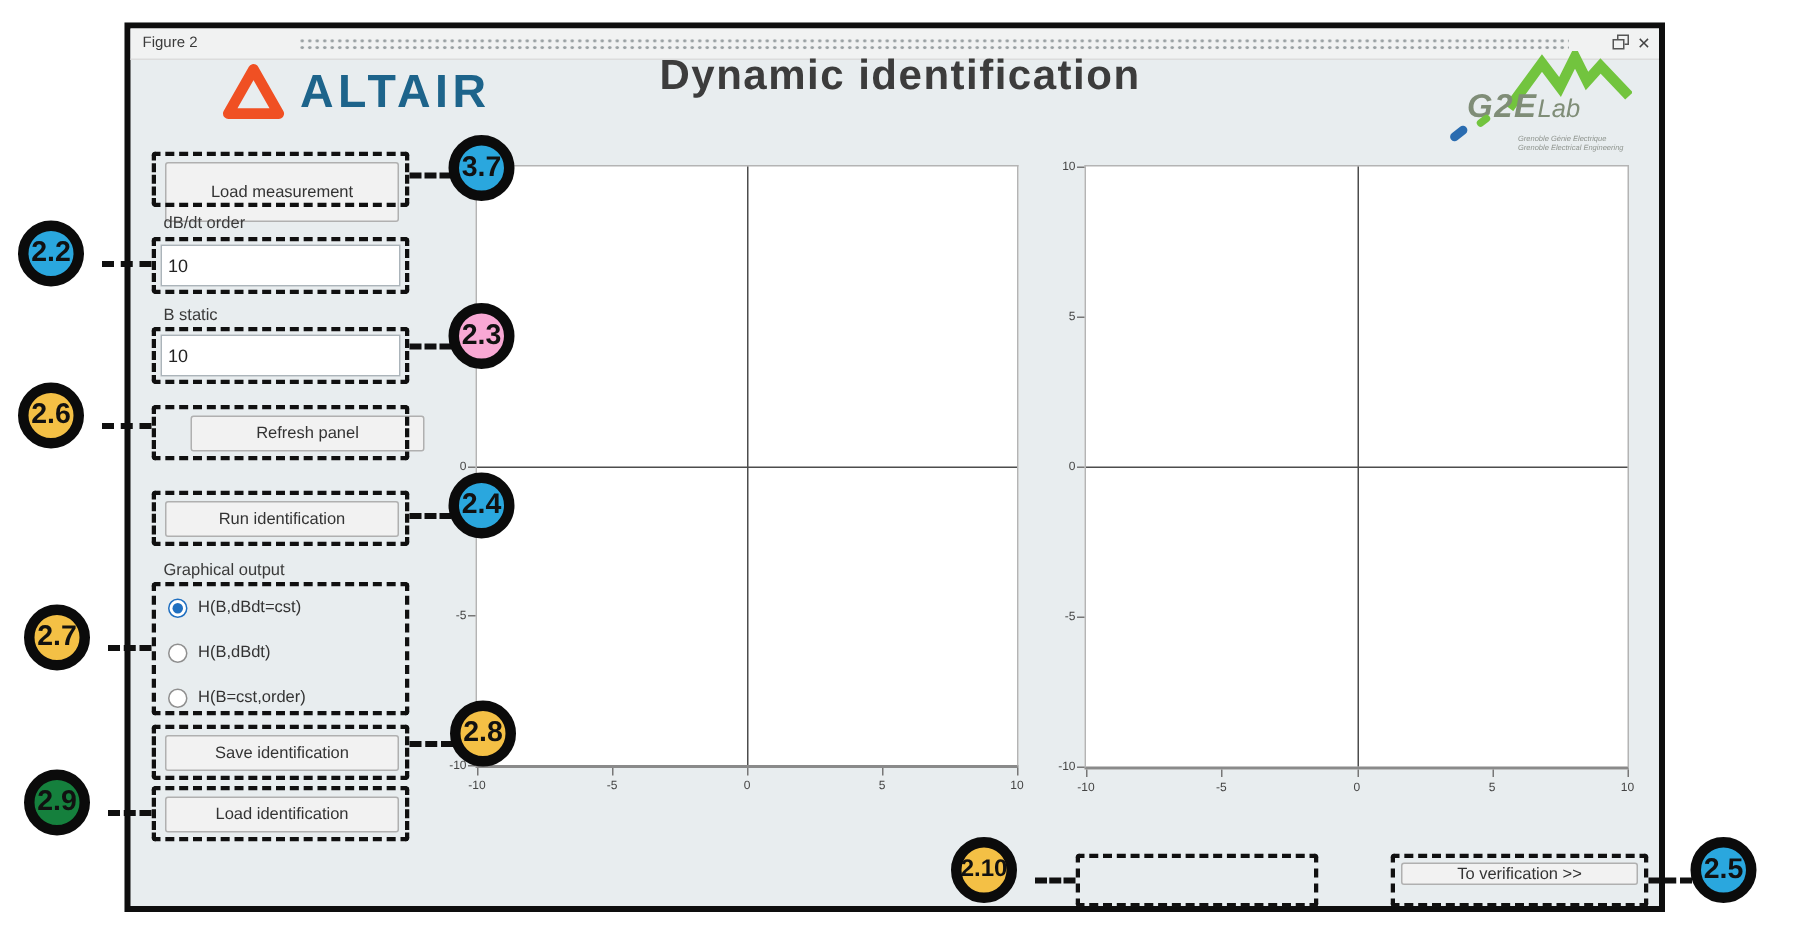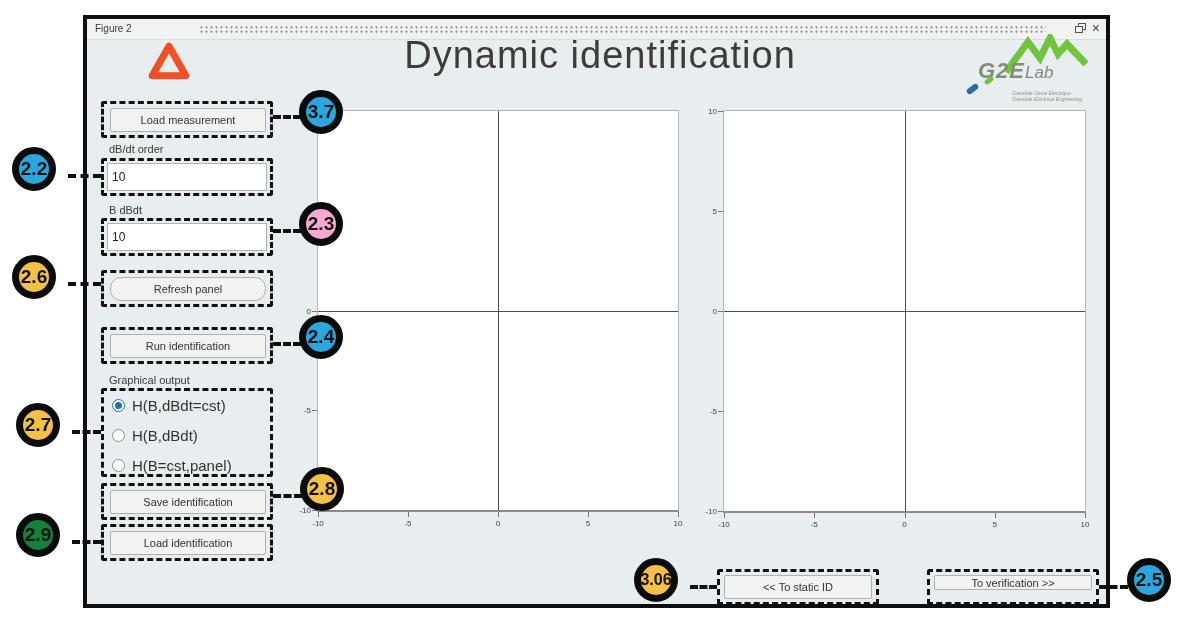--- a/index.html
+++ b/index.html
@@ -19,42 +19,42 @@
   .tb-icons { position:absolute; right:6px; top:2px; display:flex; gap:6px; align-items:center; }
   .restore-ic { position:relative; width:11px; height:10px; }
   .restore-ic .r1 { position:absolute; left:3px; top:0; width:8px; height:7px; border:1px solid #555; }
   .restore-ic .r2 { position:absolute; left:0; top:3px; width:8px; height:7px; border:1px solid #555; background:#f1f2f2; }
   .close-ic { font-size:14px; line-height:14px; color:#444; }
 
   
   .altair { position:absolute; left:148px; top:42px; display:flex; align-items:center; gap:10px; z-index:1; }
   .altair-text { font-size:31px; font-weight:bold; letter-spacing:3px; color:#1d648b; }
   .page-title { position:absolute; left:330px; top:34px; width:540px; text-align:center;
-                font-size:38px; font-weight:normal; color:#3c3c3c; letter-spacing:1px; z-index:1; }
+                font-size:28px; font-weight:bold; color:#3c3c3c; letter-spacing:1px; z-index:1; }
   .g2elab { position:absolute; left:952px; top:34px; width:160px; height:64px; z-index:1; }
   .g2e-zig { position:absolute; left:52px; top:0px; }
   .g2e-row { position:absolute; left:26px; top:24px; font-style:italic; color:#7f8d77; white-space:nowrap; }
   .g2e-big { font-size:22px; font-weight:bold; letter-spacing:1px; }
   .g2e-lab { font-size:17px; }
   .g2e-sub { position:absolute; left:60px; top:56px; font-size:5px; color:#8f958f; line-height:1.2; font-style:italic; }
   .g2e-dot-b { position:absolute; left:14px; top:52px; width:13px; height:6px; background:#2a6cb0; border-radius:3px; transform:rotate(-38deg); }
   .g2e-dot-g { position:absolute; left:32px; top:44px; width:10px; height:5px; background:#72c43e; border-radius:3px; transform:rotate(-38deg); }
 
   
   .btn { position:absolute; background:#f2f2f2; border:1px solid #b0b0b0; border-radius:2px;
          font-size:11px; color:#333; display:flex; align-items:center; justify-content:center;
          z-index:2; font-family:"Liberation Sans", sans-serif; }
   .field-label { position:absolute; font-size:11px; color:#3a3a3a; z-index:2; }
   .edit { position:absolute; background:#fff; border:1px solid #abb4ba; font-size:12px; color:#222;
           padding:2px 4px; z-index:2; font-family:"Liberation Sans", sans-serif; }
   .radio-row { display:flex; align-items:center; gap:7px; height:30px; cursor:default; }
   .radio-circle { width:13px; height:13px; border-radius:50%; background:#fff; border:1px solid #8f8f8f; position:relative; flex:none; }
   .radio-circle.sel { border:1px solid #1f6fc0; }
   .radio-circle.sel::after { content:""; position:absolute; left:2px; top:2px; width:7px; height:7px; border-radius:50%; background:#1f6fc0; }
-  .radio-label { font-size:15px; color:#333; }
+  .radio-label { font-size:11px; color:#333; }
   #radio-list { position:absolute; left:112px; top:390px; z-index:2; }
 
   
   .plot { position:absolute; background:#ffffff; border:1px solid #b4b4b4; border-bottom:2px solid #8a8a8a; z-index:1; }
   .plot .vline { position:absolute; left:50%; top:0; bottom:0; width:1px; background:#4d4d4d; }
   .plot .hline { position:absolute; top:50%; left:0; right:0; height:1px; background:#4d4d4d; }
   .xtick { position:absolute; bottom:-7px; width:1px; height:5px; background:#777; }
   .xtick-lab { position:absolute; bottom:-18px; transform:translateX(-50%); font-size:8px; color:#444; }
   .ytick { position:absolute; left:-6px; width:5px; height:1px; background:#777; }
   .ytick-lab { position:absolute; left:-7px; transform:translate(-100%,-50%); font-size:8px; color:#444; }
@@ -82,64 +82,65 @@
           <span class="r2"></span>
         </span>
       <span class="close-ic">×</span>
     </span>
   </div>
 
   <div class="altair">
     <svg width="42" height="38" viewBox="0 0 100 90">
       <path d="M50 10 L90 80 L10 80 Z" fill="none" stroke="#f05023" stroke-width="17" stroke-linejoin="round"></path>
     </svg>
+    <span class="altair-text">ALTAIR</span>
   </div>
 
   <div class="page-title">Dynamic identification</div>
 
   <div class="g2elab">
     <svg class="g2e-zig" width="84" height="40" viewBox="0 0 84 40">
       <polyline points="2,38 24,8 36,24 46,4 54,20 63,10 82,30" fill="none" stroke="#72c43e" stroke-width="7" stroke-linejoin="miter"></polyline>
     </svg>
     <span class="g2e-row">
       <span class="g2e-big">G2E</span><span class="g2e-lab">Lab</span>
     </span>
     <span class="g2e-dot-b"></span>
     <span class="g2e-dot-g"></span>
     <span class="g2e-sub">
       <span>Grenoble Génie Electrique</span><br>
       <span>Grenoble Electrical Engineering</span>
     </span>
   </div>
 
-  <button class="btn" style="left:110px; top:108px; width:156px; height:24px;">Load measurement</button>
+  <button class="btn" style="left:110px; top:108px; width:156px; height:40px;">Load measurement</button>
 
   <span class="field-label" style="left:109px; top:143px;">dB/dt order</span>
   <input class="edit" style="left: 107px; top: 163px; width: 160px; height: 28px;" value="10">
 
-  <span class="field-label" style="left:109px; top:204px;">B dBdt</span>
+  <span class="field-label" style="left:109px; top:204px;">B static</span>
   <input class="edit" style="left: 107px; top: 223px; width: 160px; height: 28px;" value="10">
 
-  <button class="btn" style="left:110px; top:277px; width:156px; height:24px;border-radius:11px;">Refresh panel</button>
+  <button class="btn" style="left:127px; top:277px; width:156px; height:24px;">Refresh panel</button>
 
   <button class="btn" style="left:110px; top:334px; width:156px; height:24px;">Run identification</button>
 
   <span class="field-label" style="left:109px; top:374px;">Graphical output</span>
   <div id="radio-list">
       <div class="radio-row">
         <span class="radio-circle sel"></span>
         <span class="radio-label">H(B,dBdt=cst)</span>
       </div>
       <div class="radio-row">
         <span class="radio-circle"></span>
         <span class="radio-label">H(B,dBdt)</span>
       </div>
       <div class="radio-row">
         <span class="radio-circle"></span>
-        <span class="radio-label">H(B=cst,panel)</span>
+        <span class="radio-label">H(B=cst,order)</span>
       </div>
     </div>
 
   <button class="btn" style="left:110px; top:531px; width:156px; height:24px;">Load identification</button>
 
   <button class="btn" style="left:110px; top:490px; width:156px; height:24px;">Save identification</button>
 
   <div class="plot" style="left:317px; top:110px; width:362px; height:402px;">
     <div class="vline"></div>
     <div class="hline"></div>
@@ -182,21 +183,20 @@
       <div class="ytick" style="top: 25%;"></div>
       <div class="ytick-lab" style="top: 25%;">5</div>
       <div class="ytick" style="top: 50%;"></div>
       <div class="ytick-lab" style="top: 50%;">0</div>
       <div class="ytick" style="top: 75%;"></div>
       <div class="ytick-lab" style="top: 75%;">-5</div>
       <div class="ytick" style="top: 100%;"></div>
       <div class="ytick-lab" style="top: 100%;">-10</div>
     </div>
 
-  <button class="btn" style="left:724px; top:575px; width:148px; height:24px;">&lt;&lt; To static ID</button>
   <button class="btn" style="left:934px; top:575px; width:158px; height:15px;">To verification &gt;&gt;</button>
 
   <div class="dashed-box" style="left:101px; top:101px; width:172px; height:37px;"></div>
   <div class="dashed-box" style="left:101px; top:158px; width:172px; height:38px;"></div>
   <div class="dashed-box" style="left:101px; top:218px; width:172px; height:38px;"></div>
   <div class="dashed-box" style="left:101px; top:270px; width:172px; height:37px;"></div>
   <div class="dashed-box" style="left:101px; top:327px; width:172px; height:37px;"></div>
   <div class="dashed-box" style="left:101px; top:388px; width:172px; height:89px;"></div>
   <div class="dashed-box" style="left:101px; top:483px; width:172px; height:37px;"></div>
   <div class="dashed-box" style="left:101px; top:524px; width:172px; height:37px;"></div>
@@ -217,15 +217,15 @@
   <div id="callout-layer">
       <div class="callout" style="left: 299px; top: 90px; background: rgb(42, 167, 222);">3.7</div>
       <div class="callout" style="left: 12px; top: 147px; background: rgb(42, 167, 222);">2.2</div>
       <div class="callout" style="left: 299px; top: 202px; background: #f9a8d4;">2.3</div>
       <div class="callout" style="left: 299px; top: 315px; background: rgb(42, 167, 222);">2.4</div>
       <div class="callout" style="left: 1127px; top: 558px; background: rgb(42, 167, 222);">2.5</div>
       <div class="callout" style="left: 12px; top: 255px; background: rgb(244, 192, 69);">2.6</div>
       <div class="callout" style="left: 16px; top: 403px; background: rgb(244, 192, 69);">2.7</div>
       <div class="callout" style="left: 300px; top: 467px; background: rgb(244, 192, 69);">2.8</div>
       <div class="callout" style="left: 16px; top: 513px; background: #15803d;">2.9</div>
-      <div class="callout small" style="left: 634px; top: 558px; background: rgb(244, 192, 69);">3.06</div>
+      <div class="callout small" style="left: 634px; top: 558px; background: rgb(244, 192, 69);">2.10</div>
     </div>
 </div>
 
 </body></html>

